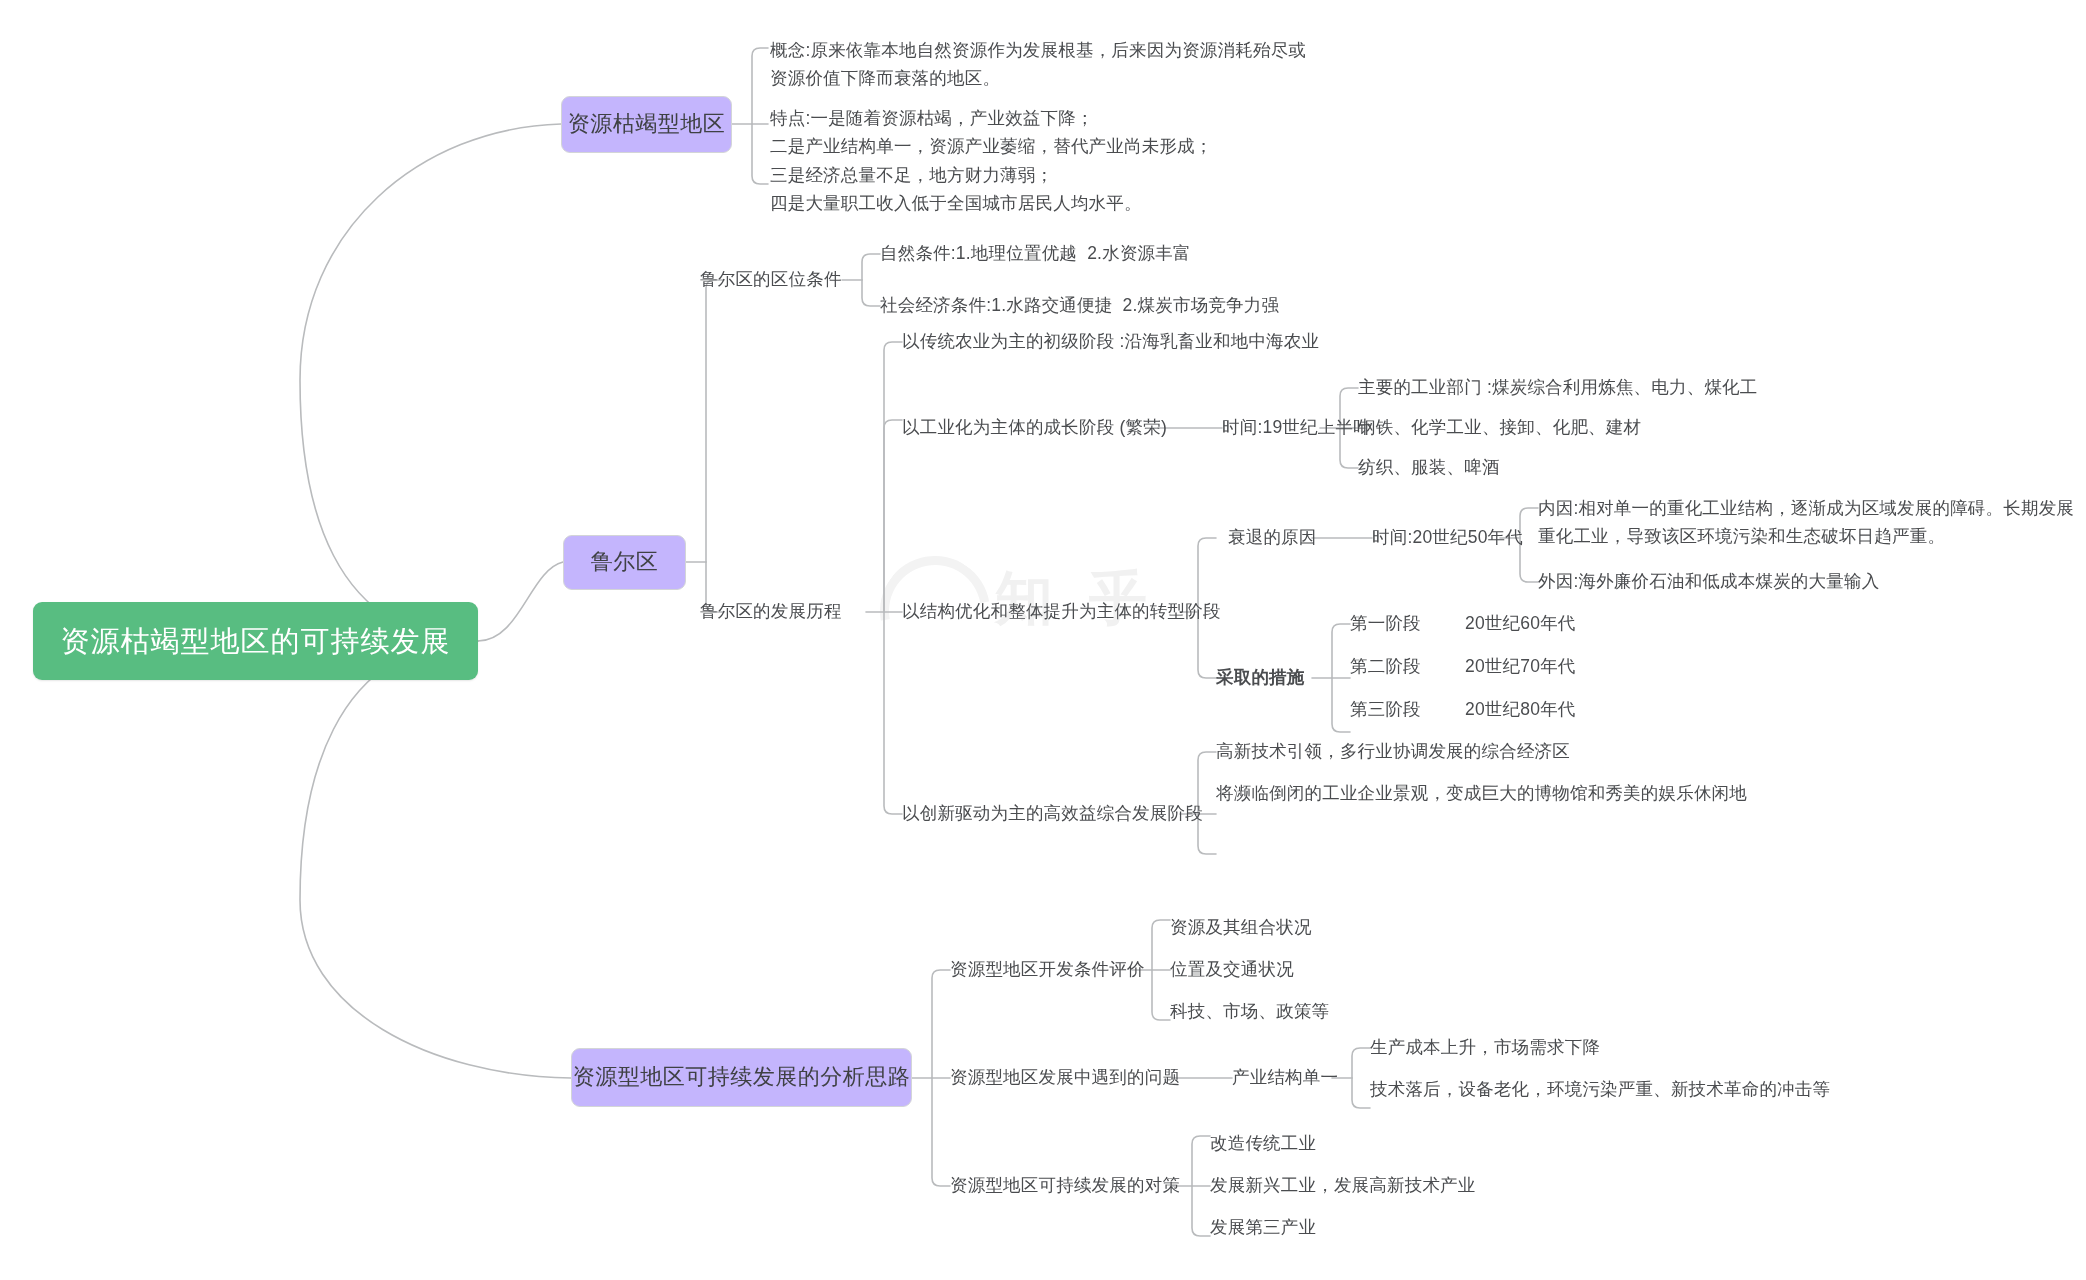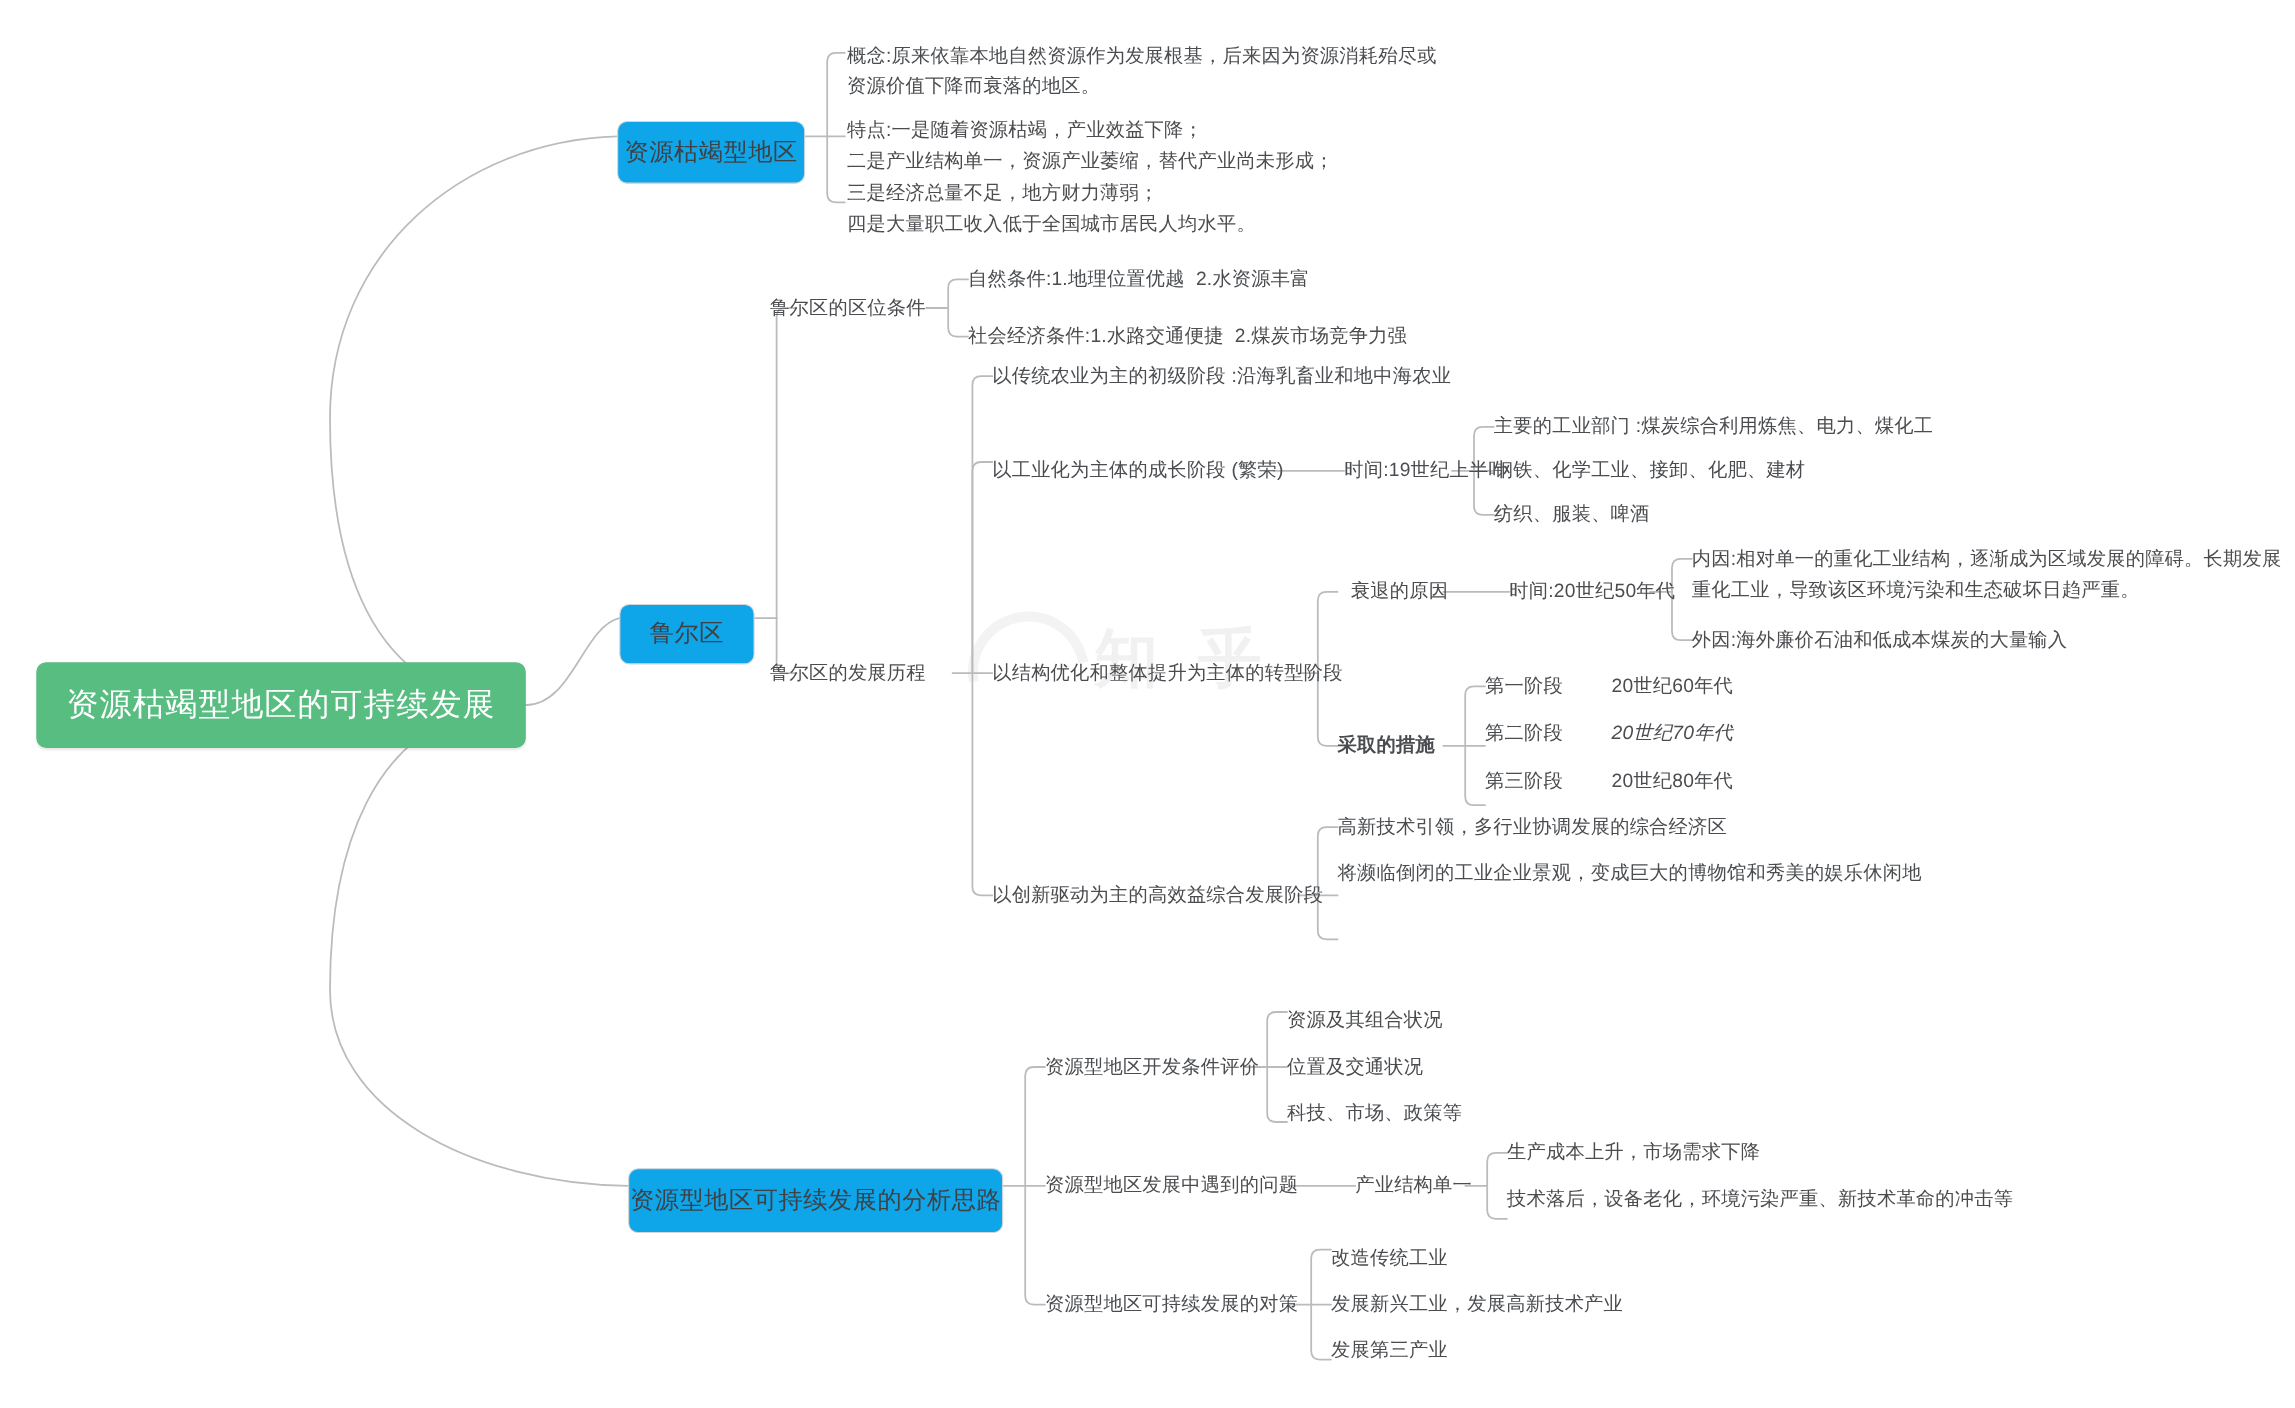--- a/index.html
+++ b/index.html
@@ -45,28 +45,27 @@
     letter-spacing:1px;
     display:flex;
     align-items:center;
     justify-content:center;
     box-shadow:0 1px 2px rgba(0,0,0,.10);
   }
   
   .boxed{
     border:1.4px solid #d3d5d7;
     border-radius:9px;
-    background:#0ea5e9;
+    background:#c4b5fd;
     font-size:22px;
     color:#3f4144;
     display:flex;
     align-items:center;
     justify-content:center;
     letter-spacing:.5px;
-    margin-top:14px;
   }
   
   .leaf{
     font-size:17.5px;
     color:#4a4c4f;
     letter-spacing:.2px;
     display:flex;
     align-items:center;
   }
   .leaf.multi{
@@ -220,21 +219,21 @@
 重化工业，导致该区环境污染和生态破坏日趋严重。</div>
 
   <div class="node leaf" style="left:1538px;top:571px;height:22px;">外因:海外廉价石油和低成本煤炭的大量输入</div>
 
   <div class="node leaf" style="left:1216px;top:667px;height:22px;font-weight:bold;">采取的措施</div>
 
   <div class="node leaf" style="left:1350px;top:613px;height:22px;">第一阶段</div>
   <div class="node leaf" style="left:1465px;top:613px;height:22px;">20世纪60年代</div>
 
   <div class="node leaf" style="left:1350px;top:656px;height:22px;">第二阶段</div>
-  <div class="node leaf" style="left:1465px;top:656px;height:22px;font-style:italic;">20世纪70年代</div>
+  <div class="node leaf" style="left:1465px;top:656px;height:22px;">20世纪70年代</div>
 
   <div class="node leaf" style="left:1350px;top:699px;height:22px;">第三阶段</div>
   <div class="node leaf" style="left:1465px;top:699px;height:22px;">20世纪80年代</div>
 
   <div class="node leaf" style="left:902px;top:803px;height:22px;">以创新驱动为主的高效益综合发展阶段</div>
 
   <div class="node leaf" style="left:1216px;top:741px;height:22px;">高新技术引领，多行业协调发展的综合经济区</div>
 
   <div class="node leaf" style="left:1216px;top:783px;height:22px;">将濒临倒闭的工业企业景观，变成巨大的博物馆和秀美的娱乐休闲地</div>
 

